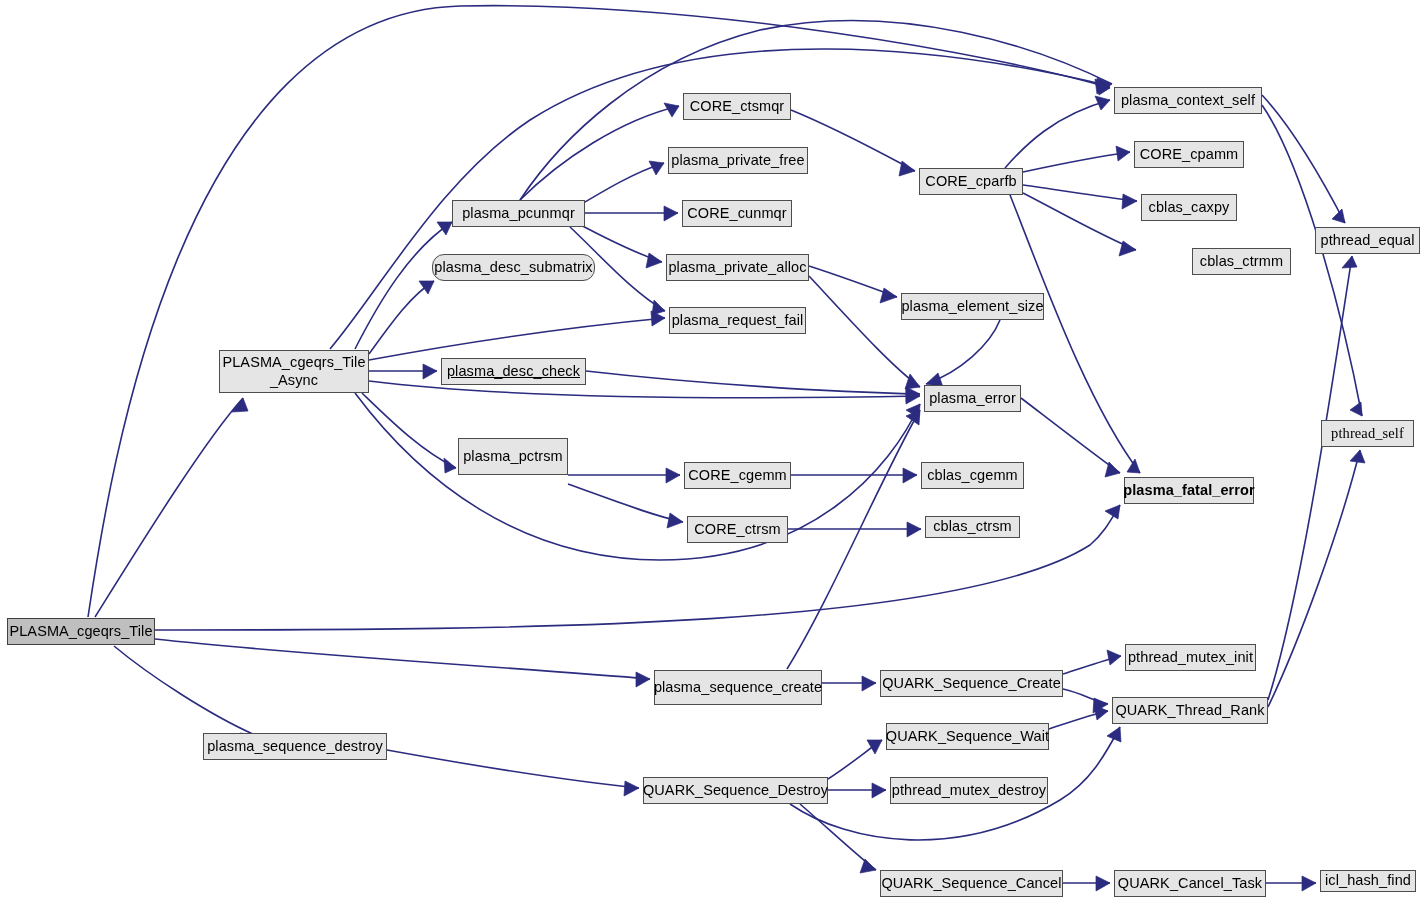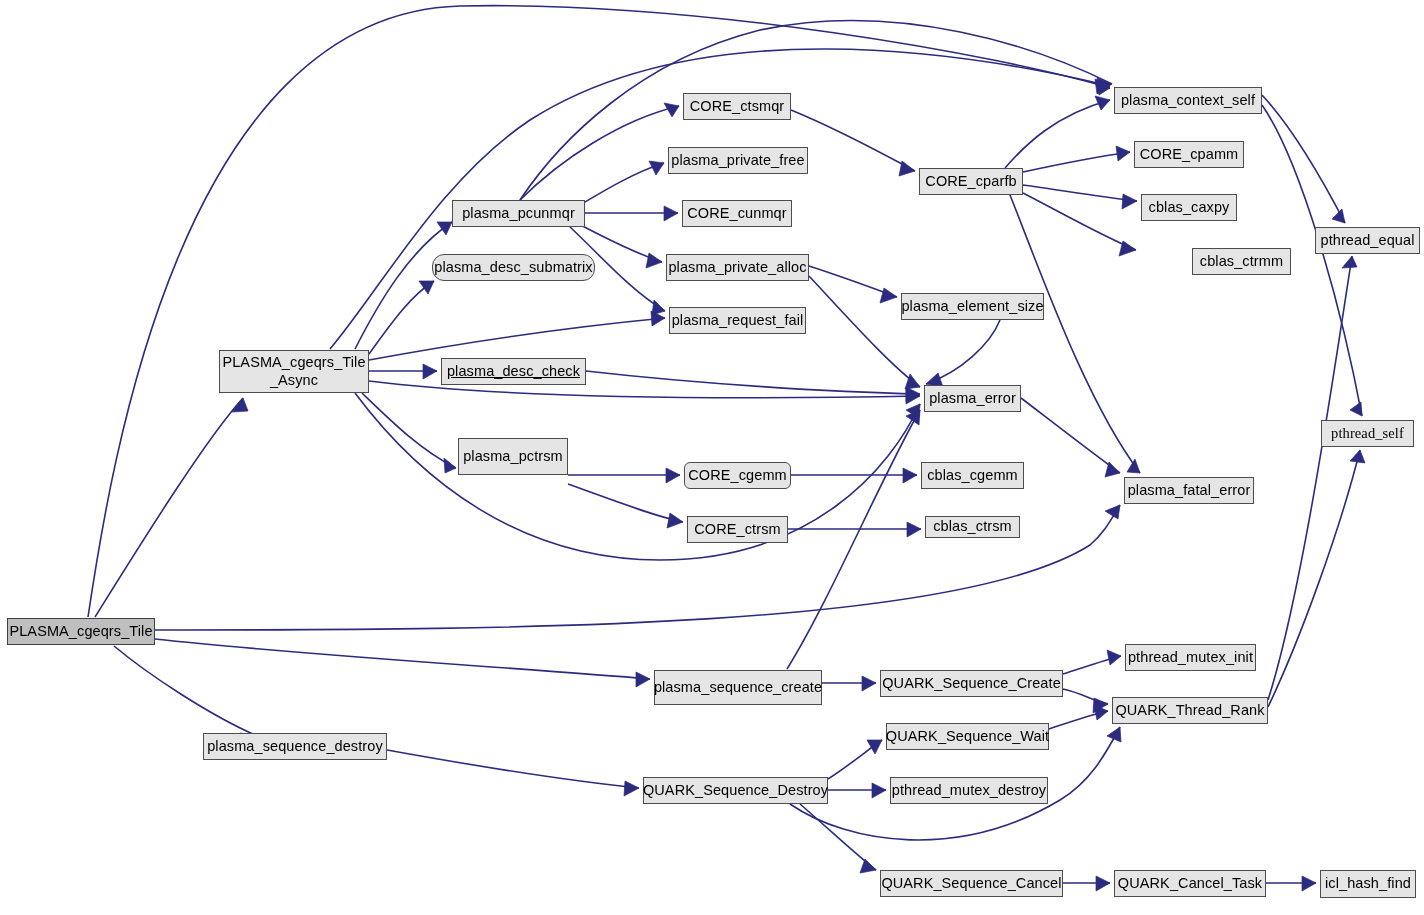--- a/index.html
+++ b/index.html
@@ -165,37 +165,37 @@
     <div class="node-box" style="left: 203px; top: 733px; width: 184px; height: 27px;">plasma_sequence_destroy</div>
     <div class="node-box" style="left: 432px; top: 254px; width: 163px; height: 27px; border-radius: 12px;">plasma_desc_submatrix</div>
     <div class="node-box" style="left: 441px; top: 358px; width: 145px; height: 27px; text-decoration: underline;">plasma_desc_check</div>
     <div class="node-box" style="left: 452px; top: 200px; width: 133px; height: 27px;">plasma_pcunmqr</div>
     <div class="node-box" style="left: 458px; top: 438px; width: 110px; height: 37px;">plasma_pctrsm</div>
     <div class="node-box" style="left: 683px; top: 93px; width: 108px; height: 27px;">CORE_ctsmqr</div>
     <div class="node-box" style="left: 668px; top: 147px; width: 140px; height: 27px;">plasma_private_free</div>
     <div class="node-box" style="left: 682px; top: 200px; width: 110px; height: 27px;">CORE_cunmqr</div>
     <div class="node-box" style="left: 666px; top: 254px; width: 143px; height: 27px;">plasma_private_alloc</div>
     <div class="node-box" style="left: 669px; top: 307px; width: 137px; height: 27px;">plasma_request_fail</div>
-    <div class="node-box" style="left: 684px; top: 462px; width: 107px; height: 27px; border-radius: 6px;">CORE_cgemm</div>
+    <div class="node-box" style="left: 684px; top: 462px; width: 107px; height: 27px;">CORE_cgemm</div>
     <div class="node-box" style="left: 687px; top: 516px; width: 101px; height: 27px;">CORE_ctrsm</div>
     <div class="node-box" style="left: 654px; top: 670px; width: 168px; height: 35px;">plasma_sequence_create</div>
     <div class="node-box" style="left: 643px; top: 777px; width: 185px; height: 27px;">QUARK_Sequence_Destroy</div>
     <div class="node-box" style="left: 919px; top: 168px; width: 104px; height: 27px;">CORE_cparfb</div>
     <div class="node-box" style="left: 901px; top: 293px; width: 143px; height: 27px;">plasma_element_size</div>
     <div class="node-box" style="left: 924px; top: 385px; width: 97px; height: 27px;">plasma_error</div>
     <div class="node-box" style="left: 921px; top: 462px; width: 103px; height: 27px;">cblas_cgemm</div>
     <div class="node-box" style="left: 925px; top: 516px; width: 95px; height: 22px;">cblas_ctrsm</div>
     <div class="node-box" style="left: 886px; top: 723px; width: 163px; height: 27px;">QUARK_Sequence_Wait</div>
     <div class="node-box" style="left: 890px; top: 777px; width: 158px; height: 27px;">pthread_mutex_destroy</div>
     <div class="node-box" style="left: 880px; top: 870px; width: 183px; height: 27px;">QUARK_Sequence_Cancel</div>
     <div class="node-box" style="left: 880px; top: 670px; width: 183px; height: 27px;">QUARK_Sequence_Create</div>
     <div class="node-box" style="left: 1114px; top: 87px; width: 148px; height: 27px;">plasma_context_self</div>
     <div class="node-box" style="left: 1134px; top: 141px; width: 110px; height: 27px;">CORE_cpamm</div>
     <div class="node-box" style="left: 1141px; top: 194px; width: 96px; height: 27px;">cblas_caxpy</div>
     <div class="node-box" style="left: 1192px; top: 248px; width: 99px; height: 27px;">cblas_ctrmm</div>
-    <div class="node-box" style="left: 1124px; top: 477px; width: 130px; height: 27px;">plasma_fatal_error</div>
+    <div class="node-box" style="left: 1124px; top: 477px; width: 130px; height: 27px; font-weight: bold;">plasma_fatal_error</div>
     <div class="node-box" style="left: 1125px; top: 644px; width: 131px; height: 27px;">pthread_mutex_init</div>
     <div class="node-box" style="left: 1112px; top: 697px; width: 156px; height: 27px;">QUARK_Thread_Rank</div>
     <div class="node-box" style="left: 1114px; top: 870px; width: 152px; height: 27px;">QUARK_Cancel_Task</div>
     <div class="node-box" style="left: 1315px; top: 227px; width: 105px; height: 27px;">pthread_equal</div>
     <div class="node-box" style="left: 1321px; top: 420px; width: 93px; height: 27px; font-family: Liberation Serif, serif;">pthread_self</div>
-    <div class="node-box" style="left: 1320px; top: 870px; width: 96px; height: 28px;">icl_hash_find</div>
+    <div class="node-box" style="left: 1320px; top: 870px; width: 96px; height: 22px;">icl_hash_find</div>
   </div>
 
 </body></html>

